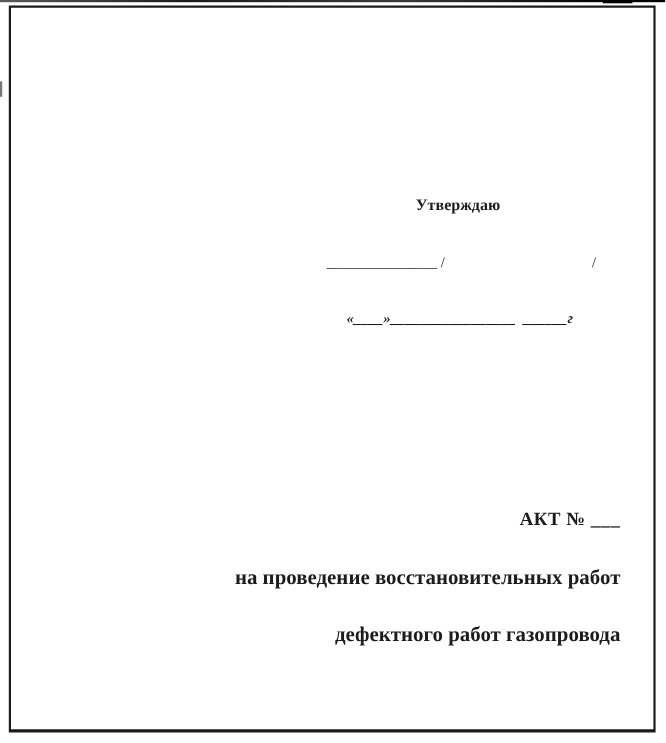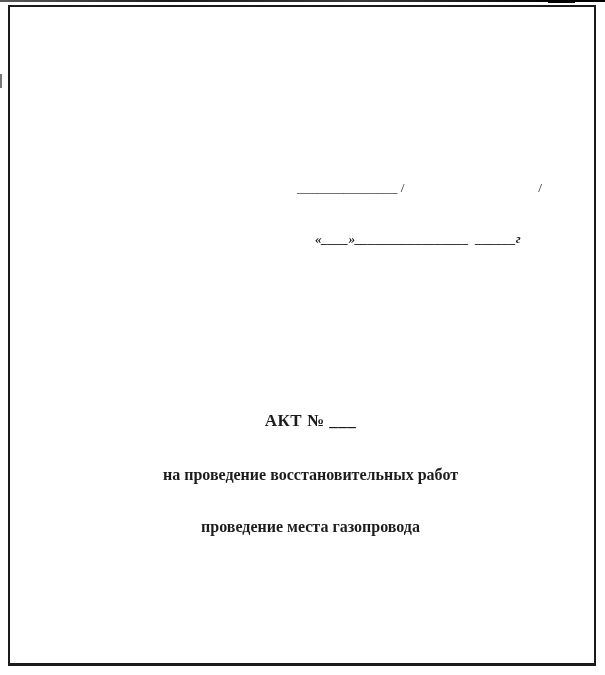--- a/index.html
+++ b/index.html
@@ -22,49 +22,50 @@
   .content { padding:0 30px 0 47px; }
 
   
   .approval { margin-top:30px; margin-left:221px; font-size:13.4px; line-height:17px; font-weight:bold; }
   .ap-title { padding-left:100px; font-size:14.6px; }
   .ap-sign  { display:flex; padding-left:19px; padding-right:22px; font-weight:normal;justify-content:flex-end; }
   .ap-sign .slash { margin-left:auto; }
   .ap-date  { padding-left:37px;font-style:italic; }
 
   
-  .doc-title { margin-top:22px; text-align:center; }
+  .doc-title { margin-top:22px; text-align:right; }
   .t1 { font-size:17px; font-weight:bold; line-height:20px; letter-spacing:.5px; }
-  .t2 { font-size:16px; font-weight:bold; line-height:16px; }
+  .t2 { font-size:19px; font-weight:bold; line-height:16px; }
 </style>
 </head>
 <body>
 
 <div class="stage">
   <div class="artifact-top"></div>
   <div class="artifact-blob"></div>
   <div class="artifact-left"></div>
 
   <div class="page">
     <div class="content">
 
       
       <div class="approval">
+        <div class="ap-title">Утверждаю</div>
         <div class="ap-sign">
           <span>_______________ /</span>
           <span class="slash">/</span>
         </div>
         <div class="ap-date">«____»_________________  ______г</div>
       </div>
 
       
       <div class="doc-title">
         <div class="t1">АКТ № ___</div>
         <div class="t2">на проведение восстановительных работ</div>
-        <div class="t2">проведение места газопровода</div>
+        <div class="t2">дефектного работ газопровода</div>
       </div>
 
       
       
 
       
       
 
       
       

